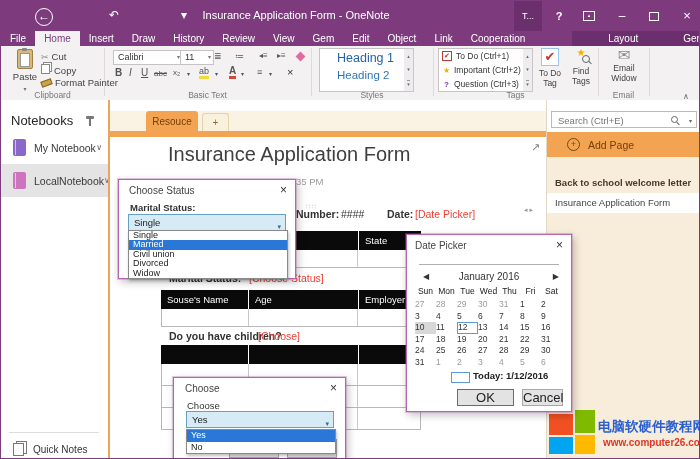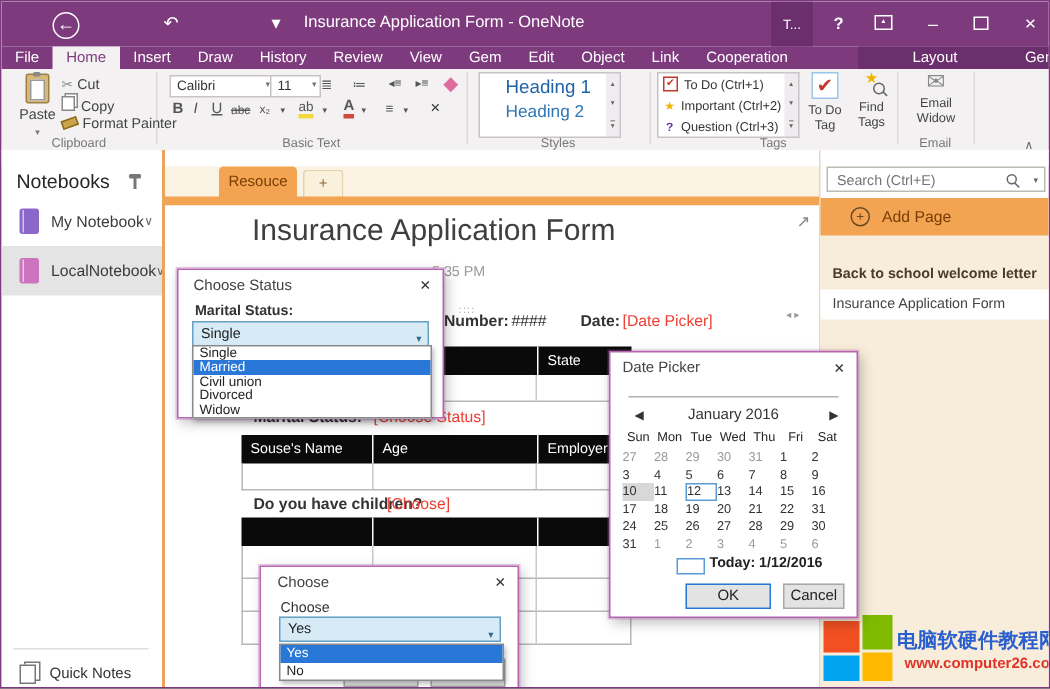--- a/index.html
+++ b/index.html
@@ -146,21 +146,21 @@
   .dlg .dtitle{position:absolute;left:10px;top:5px;font-size:10px;color:#444;}
   .dlg .dclose{position:absolute;right:8px;top:3px;font-size:12px;color:#333;cursor:default;}
   .dlg .dlabel{position:absolute;font-size:9.5px;color:#333;}
   .dcombo{position:absolute;height:17px;background:#d7ebf7;border:1px solid #66a0c4;box-sizing:border-box;font-size:9.5px;line-height:15px;padding-left:5px;color:#222;}
   .dcombo .dd{position:absolute;right:4px;top:4px;font-size:7px;color:#3a6a8a;}
   .dlist{position:absolute;background:#fff;border:1px solid #8a8a8a;box-shadow:1px 2px 3px rgba(0,0,0,.25);box-sizing:border-box;}
   .opt{padding-left:4px;font-size:9px;color:#222;white-space:nowrap;}
   #cs-list .opt{height:9.4px;line-height:9.4px;}
   #ch-list .opt{height:11.5px;line-height:11.5px;}
   .opt.sel{background:#2977d6;color:#fff;}
-  .dbtn{position:absolute;background:#e3e3e3;border:1px solid #a8a8a8;text-align:center;font-size:10px;color:#222;box-sizing:border-box;}
+  .dbtn{position:absolute;background:#e3e3e3;border:1px solid #a8a8a8;text-align:center;font-size:13px;color:#222;box-sizing:border-box;}
   .dbtn.focus{border:1px solid #2977d6;}
   #dlg-status{left:117px;top:178px;width:176px;height:98px;}
   #dlg-choose{left:172px;top:342px;width:171px;height:94px;z-index:11;margin-top:34px;}
   #dlg-date{left:405px;top:233px;width:164px;height:176px;z-index:12;}
   
   #dp-hr{position:absolute;left:12px;top:29px;width:140px;height:1px;background:#b0b0b0;}
   #dp-prev{position:absolute;left:16px;top:37px;font-size:8px;color:#333;}
   #dp-next{position:absolute;right:12px;top:37px;font-size:8px;color:#333;}
   #dp-month{position:absolute;left:0;top:36px;width:164px;text-align:center;font-size:10px;color:#333;}
   #dp-dnames{position:absolute;left:8px;top:51px;display:flex;}

